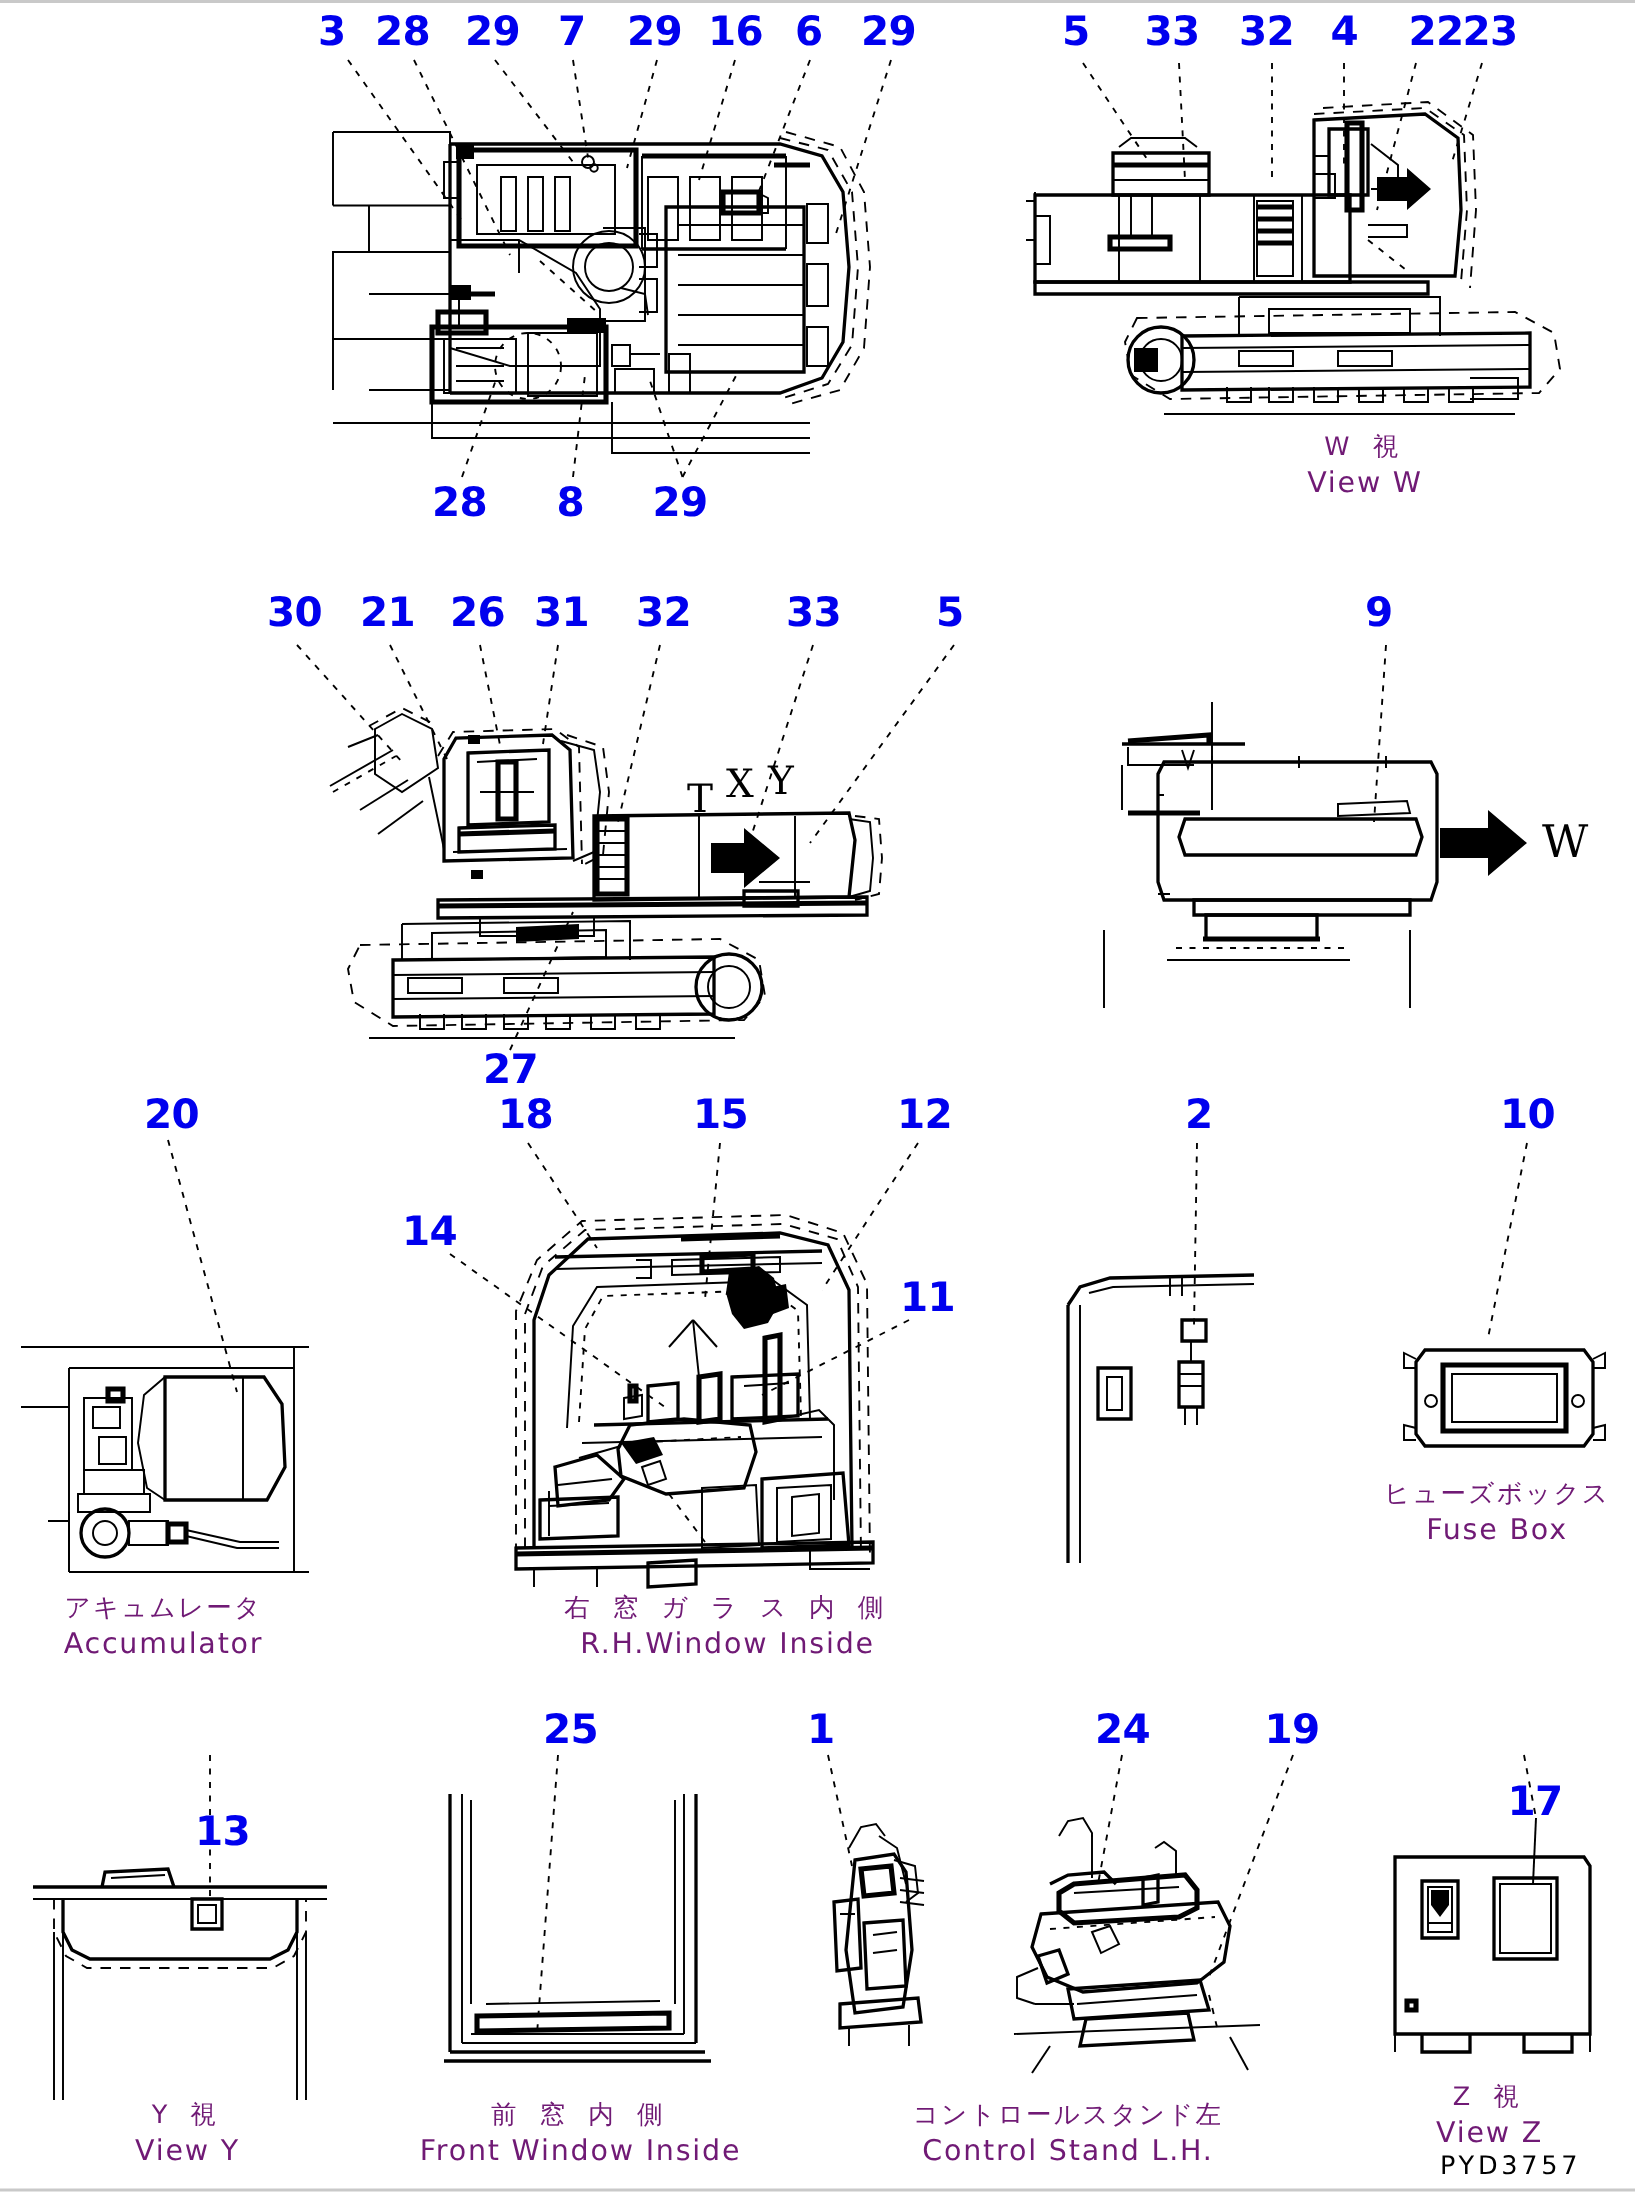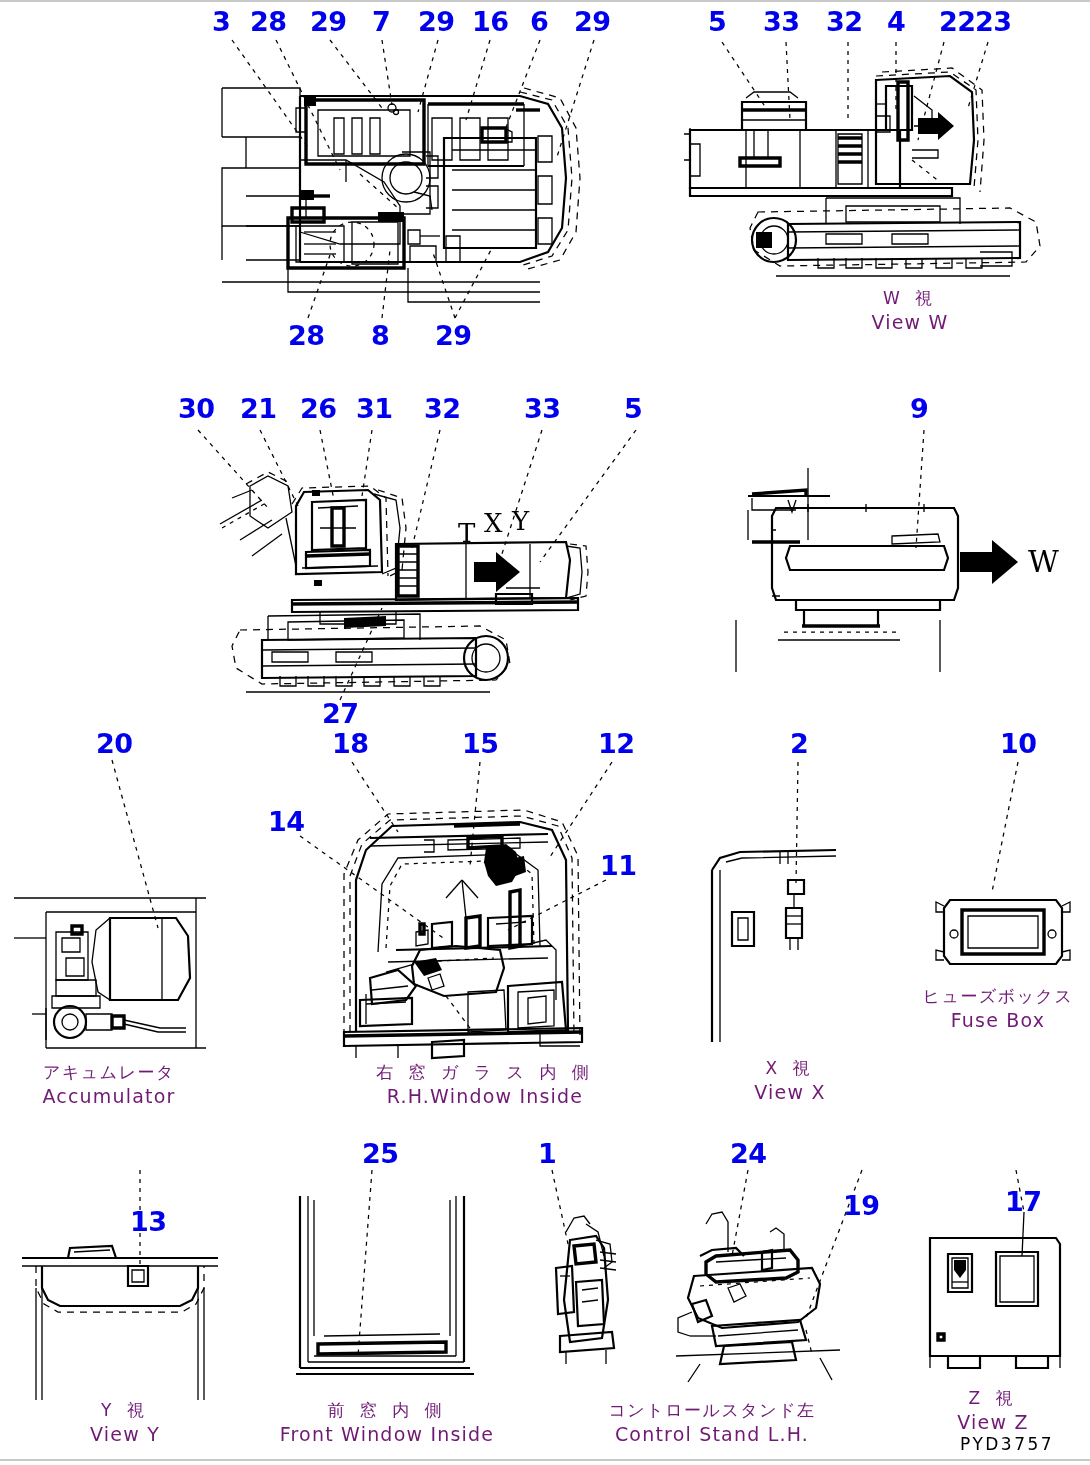--- a/index.html
+++ b/index.html
@@ -558,21 +558,21 @@
 <div class="lbl" style="left:600px;top:852px;">11</div>
 
 <div class="lbl" style="left:790px;top:730px;">2</div>
 
 <div class="lbl" style="left:1000px;top:730px;">10</div>
 
 <div class="lbl" style="left:130px;top:1208px;">13</div>
 <div class="lbl" style="left:362px;top:1140px;">25</div>
 <div class="lbl" style="left:538px;top:1140px;">1</div>
 <div class="lbl" style="left:730px;top:1140px;">24</div>
-<div class="lbl" style="left:843px;top:1192px;">19</div>
+<div class="lbl" style="left:843px;top:1140px;">19</div>
 <div class="lbl" style="left:1005px;top:1140px;margin-top:48px;">17</div>
 
 <div class="vmark" style="left:458px;top:518px;">T</div>
 <div class="vmark" style="left:484px;top:508px;">X</div>
 <div class="vmark" style="left:512px;top:506px;">Y</div>
 <div class="vmark" style="left:1028px;top:544px;font-size:30px;">W</div>
 
 <div class="cap" style="left:790px;top:288px;width:240px;">
   <span class="jp">W  視</span>
   <span class="en">View W</span>
@@ -581,24 +581,20 @@
 <div class="cap tight" style="left:0px;top:1062px;width:218px;">
   <span class="jp">アキュムレータ</span>
   <span class="en">Accumulator</span>
 </div>
 
 <div class="cap" style="left:340px;top:1062px;width:290px;">
   <span class="jp">右 窓 ガ ラ ス 内 側</span>
   <span class="en">R.H.Window Inside</span>
 </div>
 
-<div class="cap" style="left:700px;top:1058px;width:180px;">
-  <span class="jp">X  視</span>
-  <span class="en">View X</span>
-</div>
 
 <div class="cap tight" style="left:908px;top:986px;width:180px;">
   <span class="jp">ヒューズボックス</span>
   <span class="en">Fuse Box</span>
 </div>
 
 <div class="cap" style="left:30px;top:1400px;width:190px;">
   <span class="jp">Y  視</span>
   <span class="en">View Y</span>
 </div>

